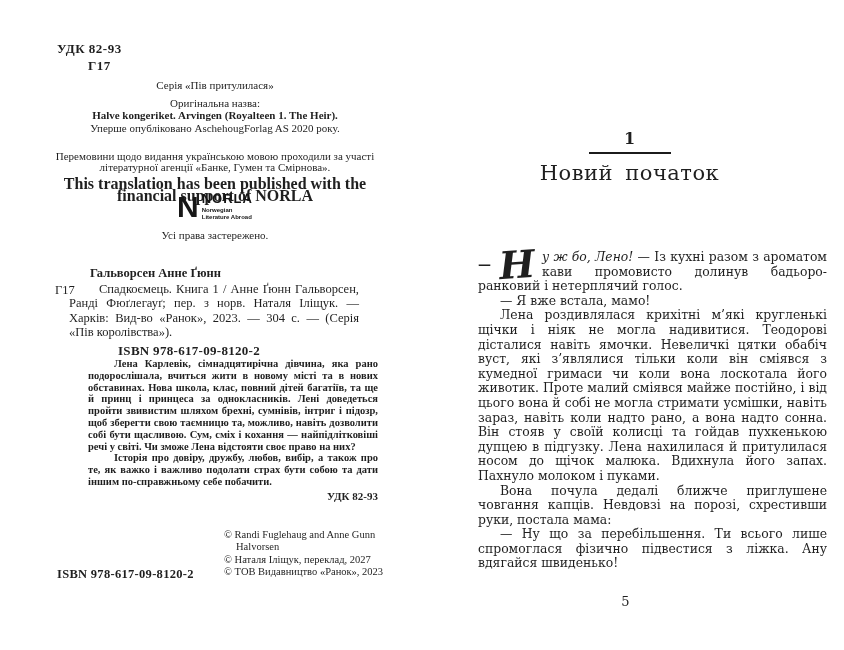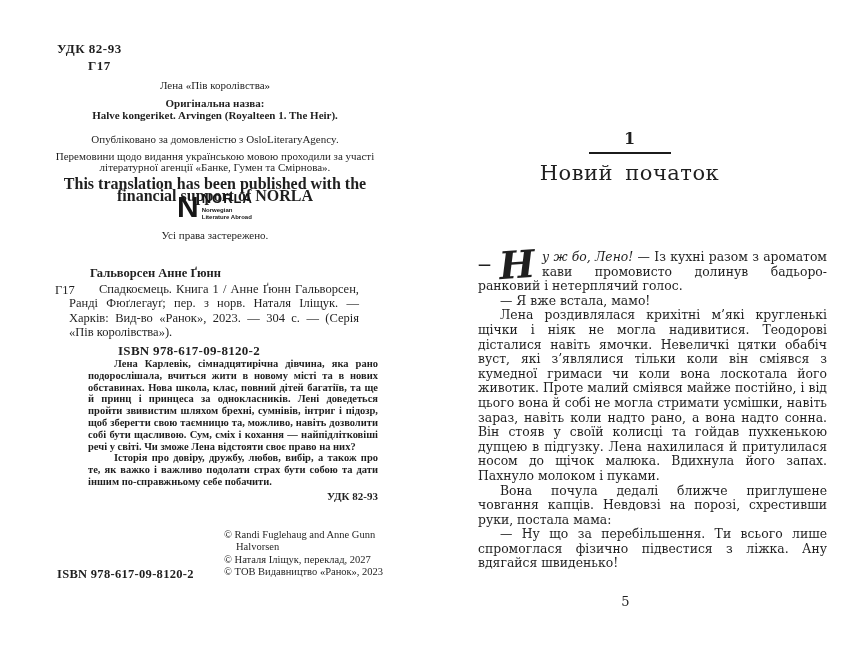--- a/index.html
+++ b/index.html
@@ -8,21 +8,21 @@
     overflow:hidden;color:#1f1f1f;
     font-family:"Liberation Serif","DejaVu Serif",serif;
     padding-left:17px;
   }
   
   .left-page{position:absolute;left:52px;top:40px;width:326px;height:580px;}
   .lp-udk{position:absolute;left:5px;top:0;font-weight:bold;font-size:13px;line-height:17px;letter-spacing:.5px;}
   .lp-udk .code{margin-left:31px;}
   .lp-center-line{position:absolute;left:-10px;width:346px;text-align:center;font-size:11px;line-height:12px;}
   .l-series{top:39px;}
-  .l-origlabel{top:57px;font-weight:bold;}
+  .l-origlabel{top:57px;font-weight:normal;}
   .l-origtitle{top:69px;font-weight:bold;}
   .l-pub1{top:82px;}
   .l-pub2{top:93px;}
   .l-neg1{top:110px;}
   .l-neg2{top:121px;text-align:center;}
   .l-eng{top:138px;font-size:16px;font-weight:bold;}
   .l-logo{top:152px;}
   .l-rights{top:189px;}
   .norla{display:inline-flex;align-items:flex-start;gap:4px;text-align:left;
          font-family:"Liberation Sans","DejaVu Sans",sans-serif;color:#161616;}
@@ -68,24 +68,24 @@
 
 <div id="screen">
 
   <div class="left-page">
 
     <div class="lp-udk">
       <div>УДК 82-93</div>
       <div class="code">Г17</div>
     </div>
 
-    <div class="lp-center-line l-series">Лена «Пів королівства»</div>
+    <div class="lp-center-line l-series">Серія «Пів притулилася»</div>
     <div class="lp-center-line l-origlabel">Оригінальна назва:</div>
     <div class="lp-center-line l-origtitle">Halve kongeriket. Arvingen (Royalteen 1. The Heir).</div>
-    <div class="lp-center-line l-pub2">Опубліковано за домовленістю з OsloLiteraryAgency.</div>
+    <div class="lp-center-line l-pub1">Уперше опубліковано AschehougForlag AS 2020 року.</div>
     <div class="lp-center-line l-neg1">Перемовини щодо видання українською мовою проходили за участі</div>
     <div class="lp-center-line l-neg2">літературної агенції «Банке, Гумен та Смірнова».</div>
     <div class="lp-center-line l-eng">This translation has been published with the financial support of NORLA</div>
 
     <div class="lp-center-line l-logo">
       <span class="norla">
         <span class="norla-mark">N</span>
         <span>
           <span class="norla-title" style="display:block">NORLA</span>
           <span class="norla-sub" style="display:block">

